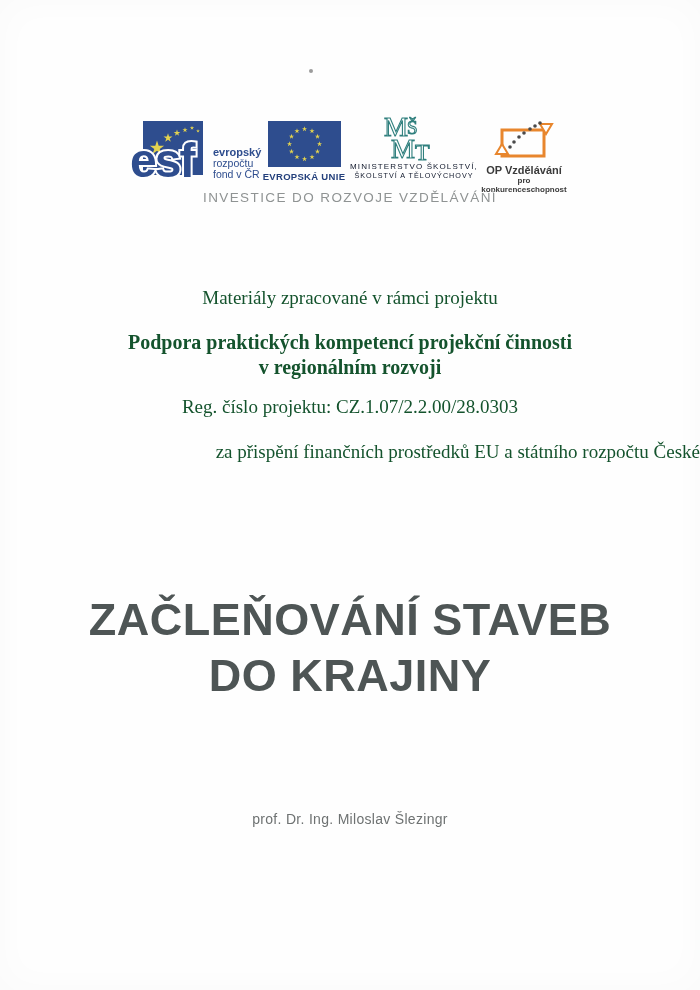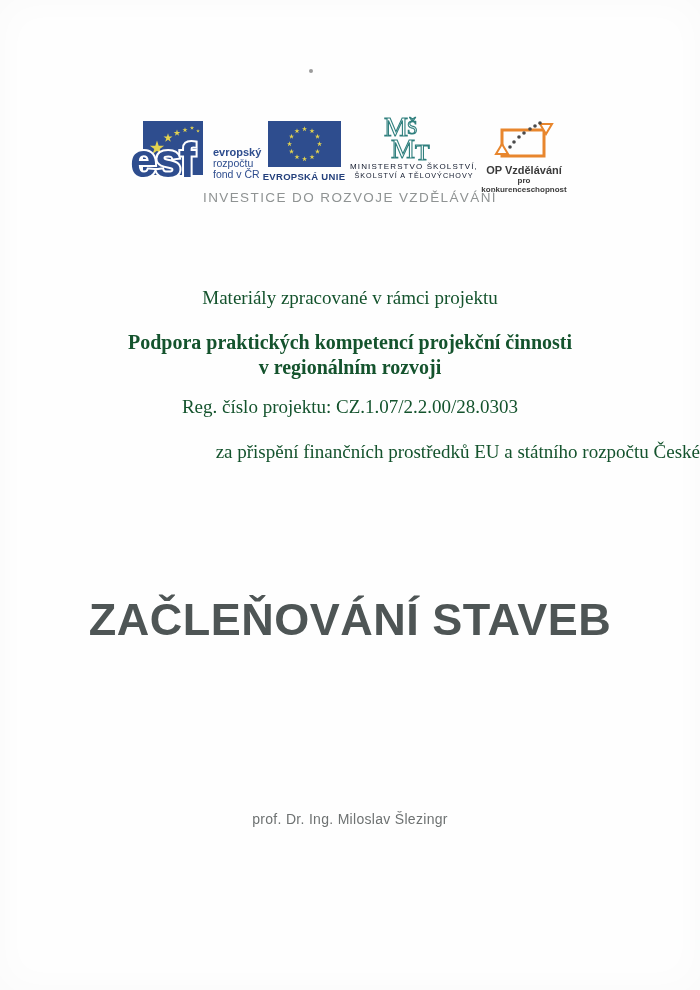--- a/index.html
+++ b/index.html
@@ -173,17 +173,18 @@
   </div>
 
   <div class="reg-number serif">Reg. číslo projektu: CZ.1.07/2.2.00/28.0303</div>
 
   <div class="funding serif">
     <div>za přispění finančních prostředků EU a státního rozpočtu České</div>
   </div>
 
   <div class="main-title">
     <div>ZAČLEŇOVÁNÍ STAVEB</div>
+    <div>DO KRAJINY</div>
   </div>
 
   <div class="author">prof. Dr. Ing. Miloslav Šlezingr</div>
 
 </div>
 
 </body></html>

